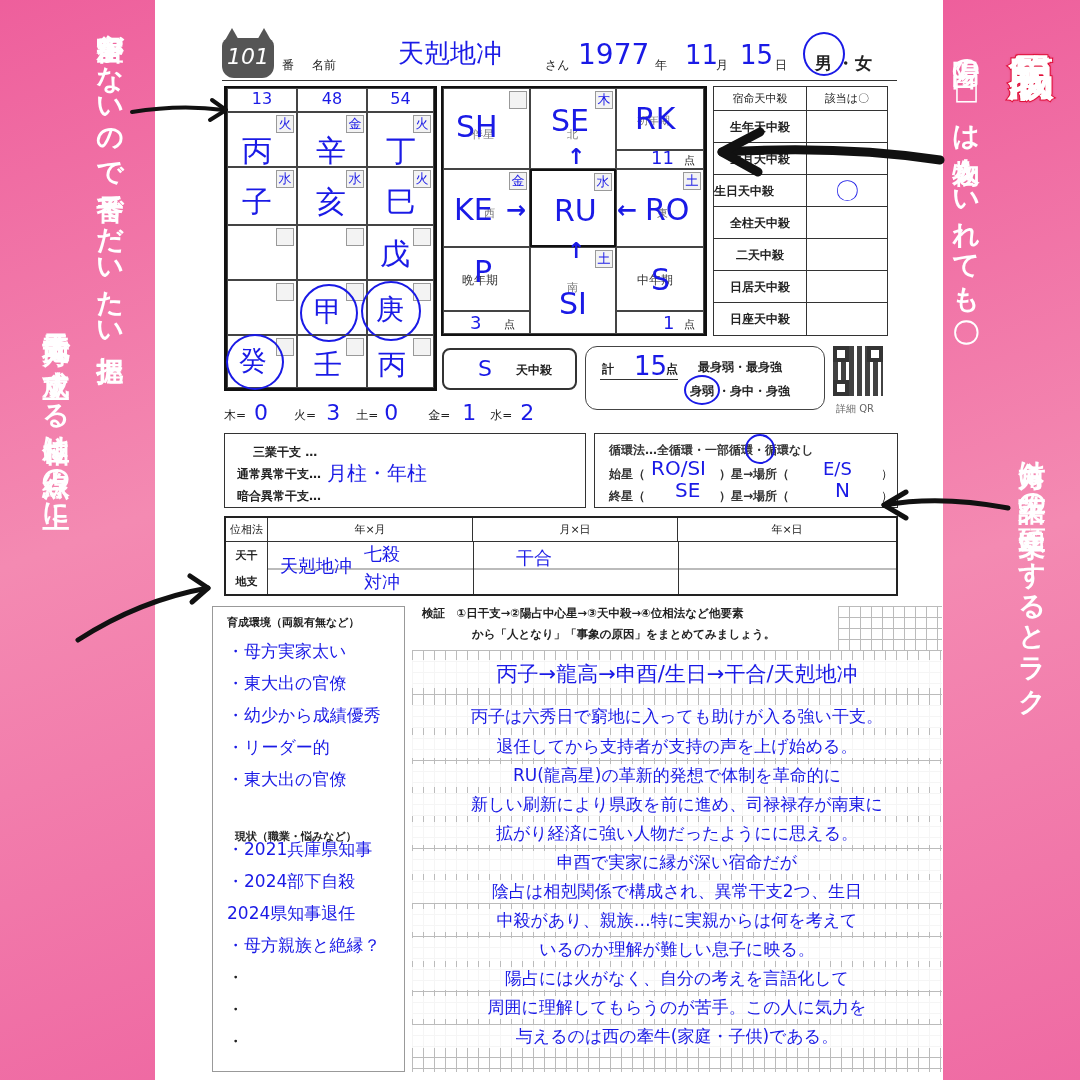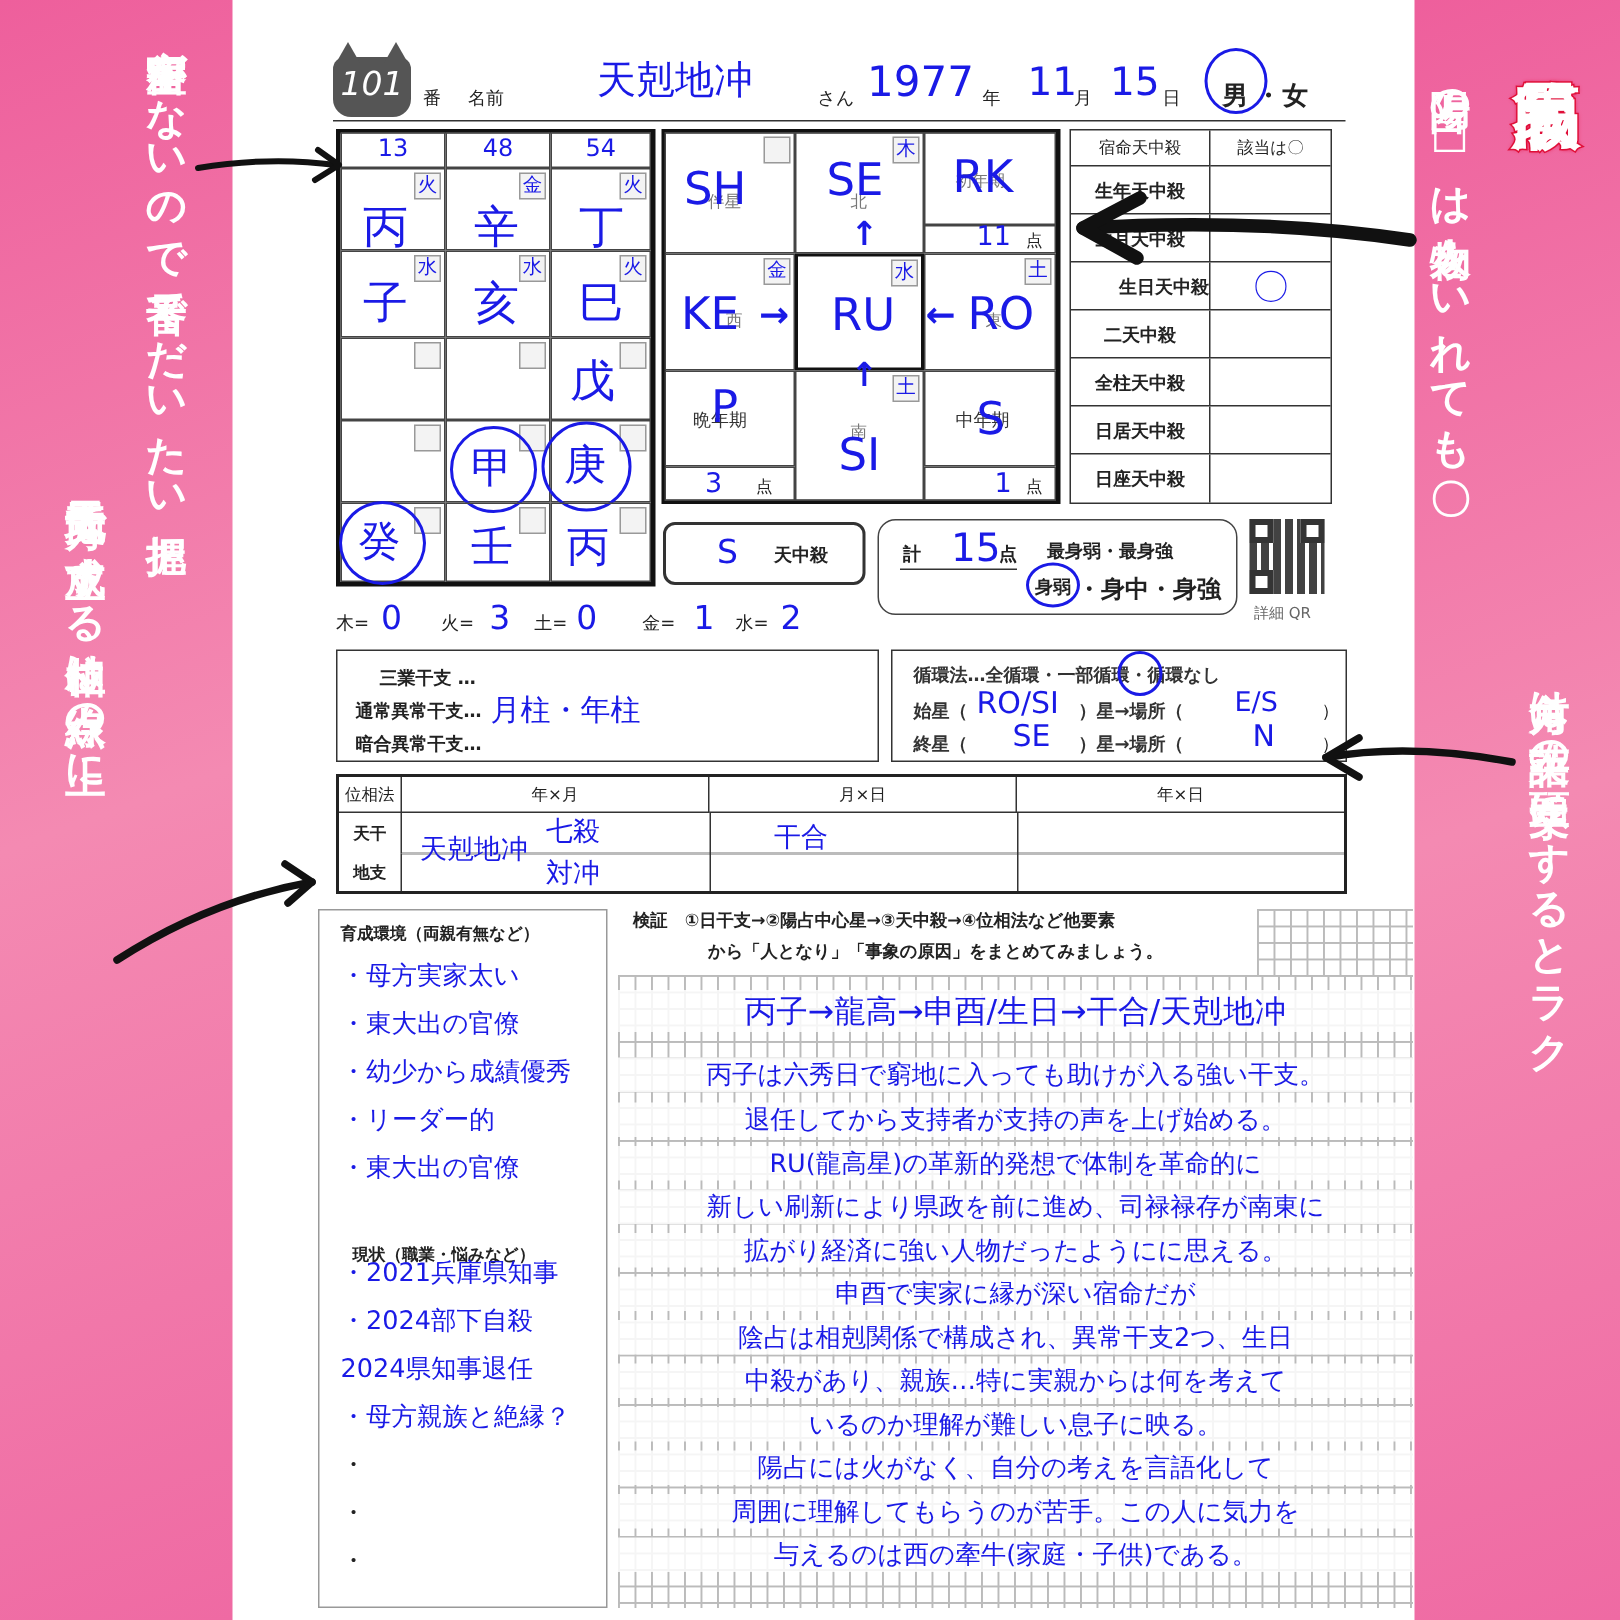--- a/index.html
+++ b/index.html
@@ -215,29 +215,29 @@
   <div class="abs" style="left:0; top:24px; width:173px;">
     <div style="display:flex; height:32px; border-bottom:1px solid #333;">
       <div style="width:93px; border-right:1px solid #333; font-size:12px; font-weight:bold; text-align:center; line-height:32px;">生年天中殺</div>
       <div style="flex:1;" class="hand"></div>
     </div>
     <div style="display:flex; height:32px; border-bottom:1px solid #333;">
       <div style="width:93px; border-right:1px solid #333; font-size:12px; font-weight:bold; text-align:center; line-height:32px;">生月天中殺</div>
       <div style="flex:1;" class="hand"></div>
     </div>
     <div style="display:flex; height:32px; border-bottom:1px solid #333;">
-      <div style="width:93px; border-right:1px solid #333; font-size:12px; font-weight:bold; text-align:right; line-height:32px;">生日天中殺</div>
+      <div style="width:93px; border-right:1px solid #333; font-size:12px; font-weight:bold; text-align:left; line-height:32px;">生日天中殺</div>
       <div style="flex:1; text-align:center; font-size:24px; line-height:32px;" class="hand">〇</div>
     </div>
     <div style="display:flex; height:32px; border-bottom:1px solid #333;">
+      <div style="width:93px; border-right:1px solid #333; font-size:12px; font-weight:bold; text-align:center; line-height:32px;">全柱天中殺</div>
+      <div style="flex:1;" class="hand"></div>
+    </div>
+    <div style="display:flex; height:32px; border-bottom:1px solid #333;">
       <div style="width:93px; border-right:1px solid #333; font-size:12px; font-weight:bold; text-align:center; line-height:32px;">二天中殺</div>
-      <div style="flex:1;" class="hand"></div>
-    </div>
-    <div style="display:flex; height:32px; border-bottom:1px solid #333;">
-      <div style="width:93px; border-right:1px solid #333; font-size:12px; font-weight:bold; text-align:center; line-height:32px;">全柱天中殺</div>
       <div style="flex:1;" class="hand"></div>
     </div>
     <div style="display:flex; height:32px; border-bottom:1px solid #333;">
       <div style="width:93px; border-right:1px solid #333; font-size:12px; font-weight:bold; text-align:center; line-height:32px;">日居天中殺</div>
       <div style="flex:1;" class="hand"></div>
     </div>
     <div style="display:flex; height:32px;">
       <div style="width:93px; border-right:1px solid #333; font-size:12px; font-weight:bold; text-align:center; line-height:32px;">日座天中殺</div>
       <div style="flex:1;" class="hand"></div>
     </div>
@@ -250,21 +250,21 @@
 </div>
 
 <div class="box" style="left:585px; top:346px; width:240px; height:64px; border:1px solid #444; border-radius:12px;">
   <div class="abs" style="left:16px; top:14px; font-size:12px; font-weight:bold;">計</div>
   <div class="abs hand" style="left:48px; top:4px; font-size:26px;">15</div>
   <div class="abs" style="left:80px; top:14px; font-size:12px; font-weight:bold;">点</div>
   <div class="abs" style="left:14px; top:32px; width:78px; height:1px; background:#333;"></div>
   <div class="abs" style="left:112px; top:12px; font-size:12px; font-weight:bold;">最身弱・最身強</div>
   <div class="abs" style="left:104px; top:36px; font-size:12px; font-weight:bold;">身弱</div>
   <div class="circle" style="left:98px; top:28px; width:36px; height:30px;"></div>
-  <div class="abs" style="left:132px; top:36px; font-size:16px; font-weight:bold;">・身中・身強</div>
+  <div class="abs" style="left:132px; top:36px; font-size:12px; font-weight:bold;">・身中・身強</div>
 </div>
 
 <div class="abs" style="left:833px; top:346px; width:50px; height:50px; background:
   repeating-linear-gradient(90deg,#222 0 5px,#fff 5px 8px),
   #fff; opacity:0.85;">
   <div class="abs" style="left:0; top:0; width:16px; height:16px; border:4px solid #111; background:#fff;"></div>
   <div class="abs" style="right:0; top:0; width:16px; height:16px; border:4px solid #111; background:#fff;"></div>
   <div class="abs" style="left:0; bottom:0; width:16px; height:16px; border:4px solid #111; background:#fff;"></div>
 </div>
 <div class="abs" style="left:836px; top:402px; font-size:10px; color:#666;">詳細 QR</div>

